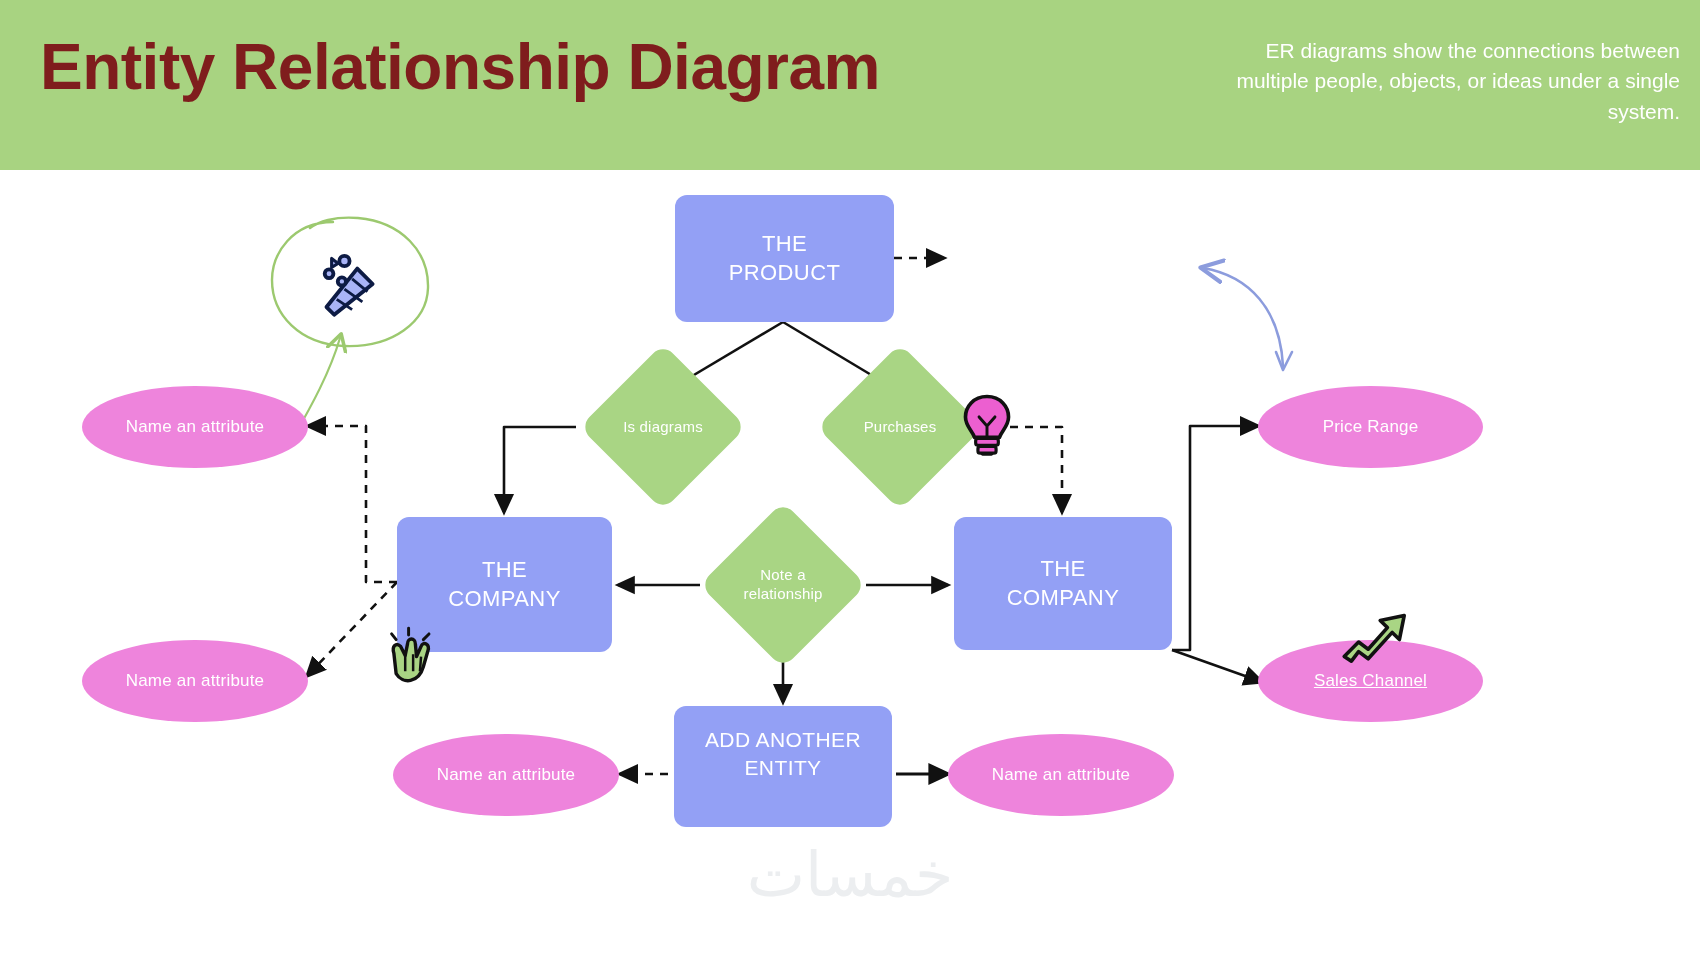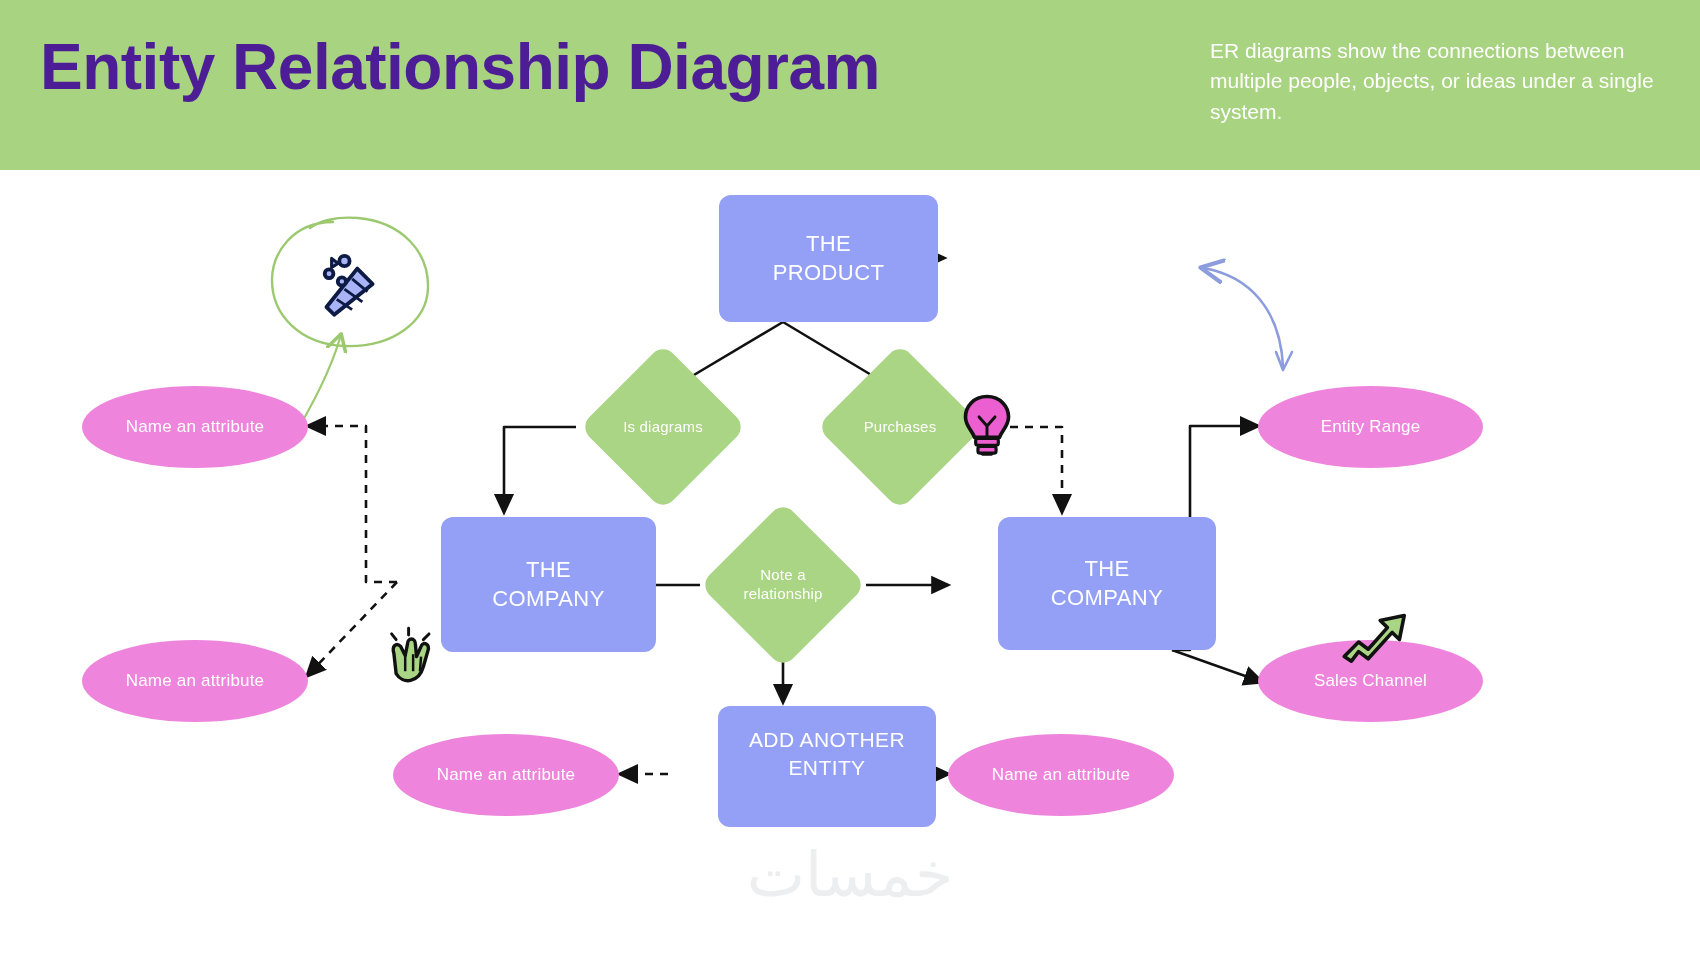--- a/index.html
+++ b/index.html
@@ -2,33 +2,33 @@
 <html><head>
 <meta charset="utf-8">
 <style>
   html,body{margin:0;padding:0;background:#ffffff;}
   body{width:1700px;height:970px;overflow:hidden;font-family:"Liberation Sans",sans-serif;}
   #stage{position:relative;width:1700px;height:970px;background:#fff;}
 
   
   .header{position:absolute;left:0;top:0;width:1700px;height:170px;background:#a8d381;}
   .header-title{position:absolute;left:40px;top:34px;width:1060px;
-    font-size:64px;font-weight:bold;color:#4c1d95;letter-spacing:-0.5px;line-height:1.05;}
-  .header-sub{position:absolute;right:20px;top:36px;width:470px;
+    font-size:64px;font-weight:bold;color:#7f1d1d;letter-spacing:-0.5px;line-height:1.05;}
+  .header-sub{position:absolute;right:20px;top:36px;width:470px;text-align:right;
     font-size:21px;color:#ffffff;line-height:1.45;font-weight:400;}
 
   
   #wires{position:absolute;left:0;top:0;width:1700px;height:970px;pointer-events:none;}
 
   
   .node{position:absolute;display:flex;align-items:center;justify-content:center;
         text-align:center;color:#ffffff;box-sizing:border-box;}
 
   .entity{background:#93a0f5;border-radius:12px;font-size:22px;line-height:1.3;
-          letter-spacing:.4px;margin-left:44px;}
+          letter-spacing:.4px;}
   .entity.small{font-size:21px;}
 
   .attr{background:#ee84dc;border-radius:50%;font-size:17px;letter-spacing:.2px;}
 
   .rel{font-size:15px;line-height:1.25;letter-spacing:.2px;}
   .rel .diamond-bg{position:absolute;left:0;top:0;width:100%;height:100%;
         background:#a9d584;transform:rotate(45deg);border-radius:14px;}
   .rel .rel-label{position:relative;z-index:2;padding:0 6px;}
 
   
@@ -133,24 +133,24 @@
   </div>
 
   <div class="node rel" style="left:724px;top:526px;width:118px;height:118px;flex-direction:column;">
     <div class="diamond-bg"></div>
     <span class="rel-label">Note a</span>
     <span class="rel-label">relationship</span>
   </div>
 
 
   <div class="node attr" style="left:1258px;top:386px;width:225px;height:82px;">
-    <span>Entity Range</span>
-  </div>
-
-  <div class="node attr" style="left:1258px;top:640px;width:225px;height:82px;">
+    <span>Price Range</span>
+  </div>
+
+  <div class="node attr" style="left:1258px;top:640px;width:225px;height:82px;text-decoration:underline;">
     <span>Sales Channel</span>
   </div>
 
   <div class="node attr" style="left:82px;top:386px;width:226px;height:82px;">
     <span>Name an attribute</span>
   </div>
 
   <div class="node attr" style="left:82px;top:640px;width:226px;height:82px;">
     <span>Name an attribute</span>
   </div>

